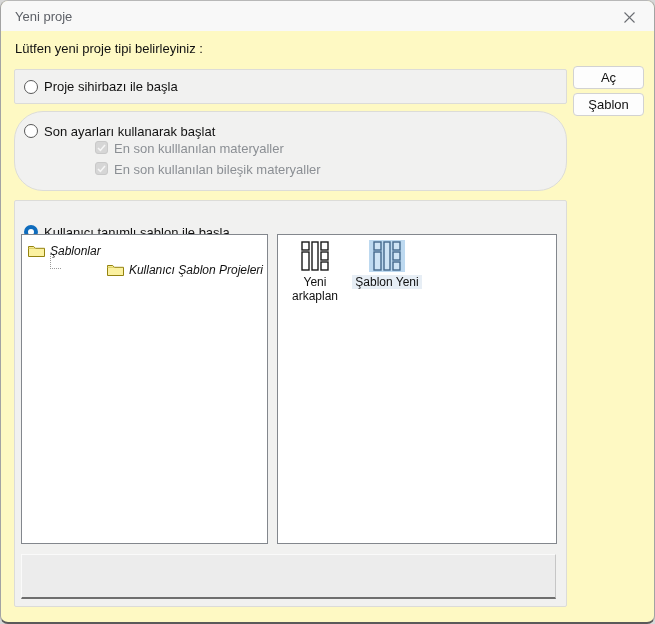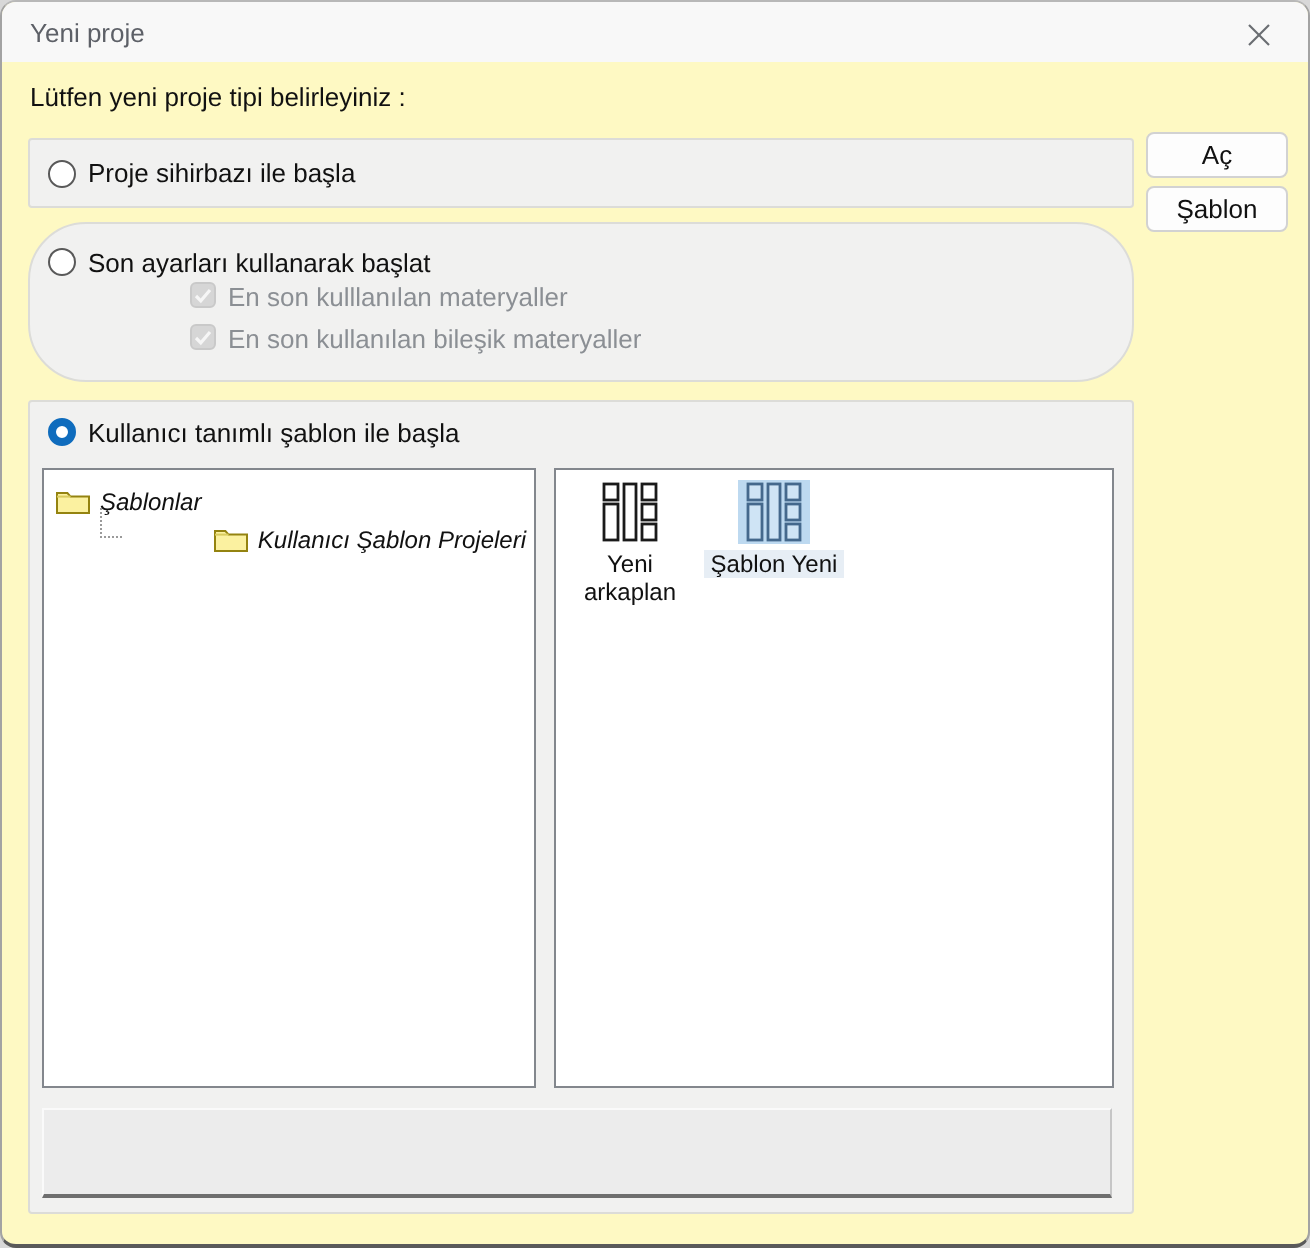--- a/index.html
+++ b/index.html
@@ -132,21 +132,21 @@
       <span class="checkbox">
         <svg width="9" height="8" viewBox="0 0 9 8">
           <polyline points="1,4 3.4,6.4 8,1" fill="none" stroke="#f6f6f6" stroke-width="1.6"></polyline>
         </svg>
       </span>
       <span class="check-label">En son kullanılan bileşik materyaller</span>
     </div>
   </div>
 
   <div class="groupbox g3">
-    <div class="radio-row" style="padding-left:9px;margin-top:5px;">
+    <div class="radio-row" style="padding-left:9px;margin-top:21px;">
       <span class="radio checked"></span>
       <span class="opt-label">Kullanıcı tanımlı şablon ile başla</span>
     </div>
 
     <div class="panel tree-panel">
       <div class="tree">
         <div class="tree-row">
           <svg width="17" height="13" viewBox="0 0 17 13">
             <path d="M0.5 2.5 h5.2 l1.6 1.8 h9.2 v8.2 h-16 z" fill="#fbf1a0" stroke="#948310" stroke-width="1"></path>
             <path d="M0.5 4.3 h6.8" stroke="#d9cb5e" stroke-width="1" fill="none"></path>

